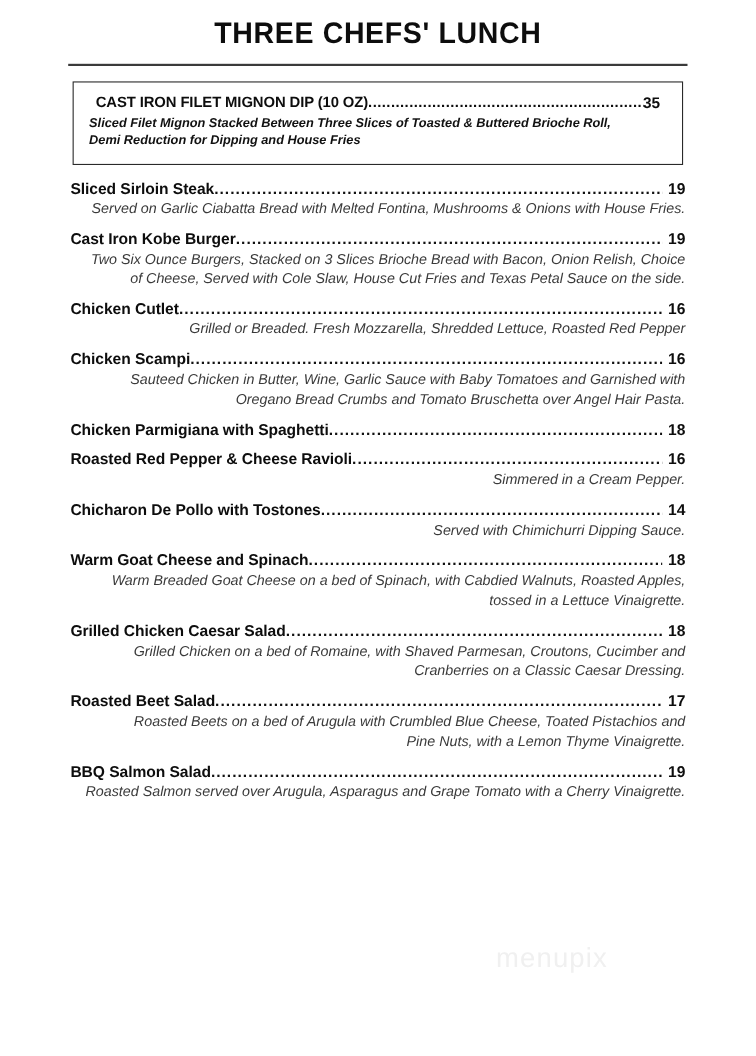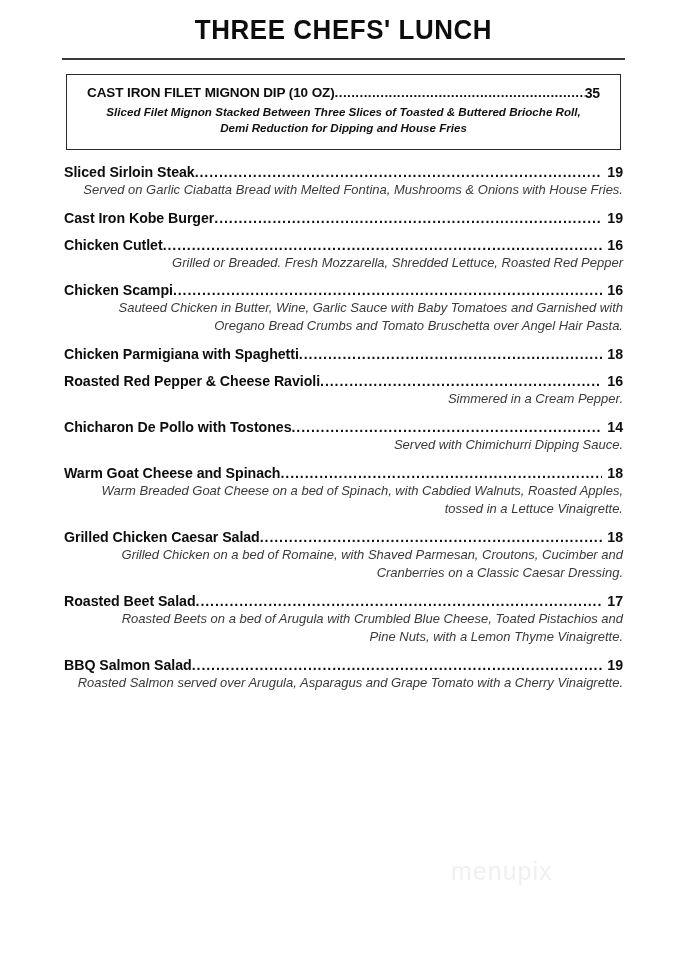--- a/index.html
+++ b/index.html
@@ -71,21 +71,21 @@
     margin: 0 0px;
     min-width: 10px;
   }
   .featured-price {
     white-space: nowrap;
     font-weight: bold;
     font-size: 14px;
   }
 
   .featured-desc {
-    text-align: center;
+    text-align: left;
     font-style: italic;
     font-weight: bold;
     font-size: 11.6px;
     line-height: 1.42;
     color: #111111;
     margin-top: 3px;
     padding: 0 4px;
   }
   .featured-desc div { white-space: nowrap; }
 
@@ -176,20 +176,24 @@
         <div class="item-desc">
           <div>Served on Garlic Ciabatta Bread with Melted Fontina, Mushrooms &amp; Onions with House Fries.</div>
         </div>
       </div>
       <div class="item">
         <div class="item-head">
           <span class="item-name">Cast Iron Kobe Burger</span>
           <span class="item-dots">................................................................................................................................................................</span>
           <span class="item-price">19</span>
         </div>
+        <div class="item-desc">
+          <div>Two Six Ounce Burgers, Stacked on 3 Slices Brioche Bread with Bacon, Onion Relish, Choice</div>
+          <div>of Cheese, Served with Cole Slaw, House Cut Fries and Texas Petal Sauce on the side.</div>
+        </div>
       </div>
       <div class="item">
         <div class="item-head">
           <span class="item-name">Chicken Cutlet</span>
           <span class="item-dots">................................................................................................................................................................</span>
           <span class="item-price">16</span>
         </div>
         <div class="item-desc">
           <div>Grilled or Breaded. Fresh Mozzarella, Shredded Lettuce, Roasted Red Pepper</div>
         </div>

